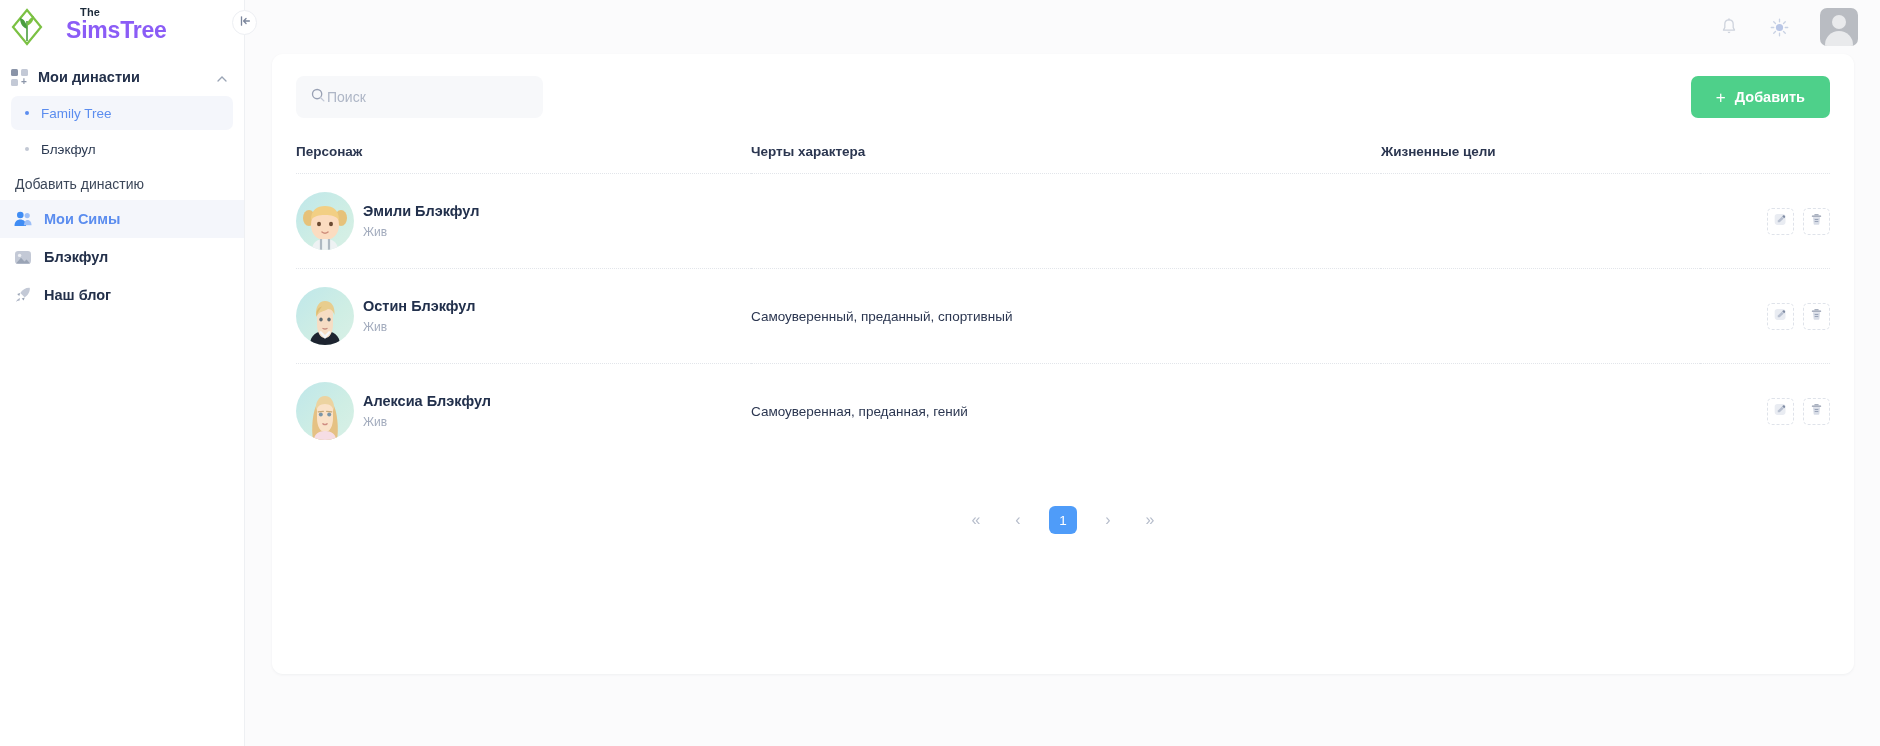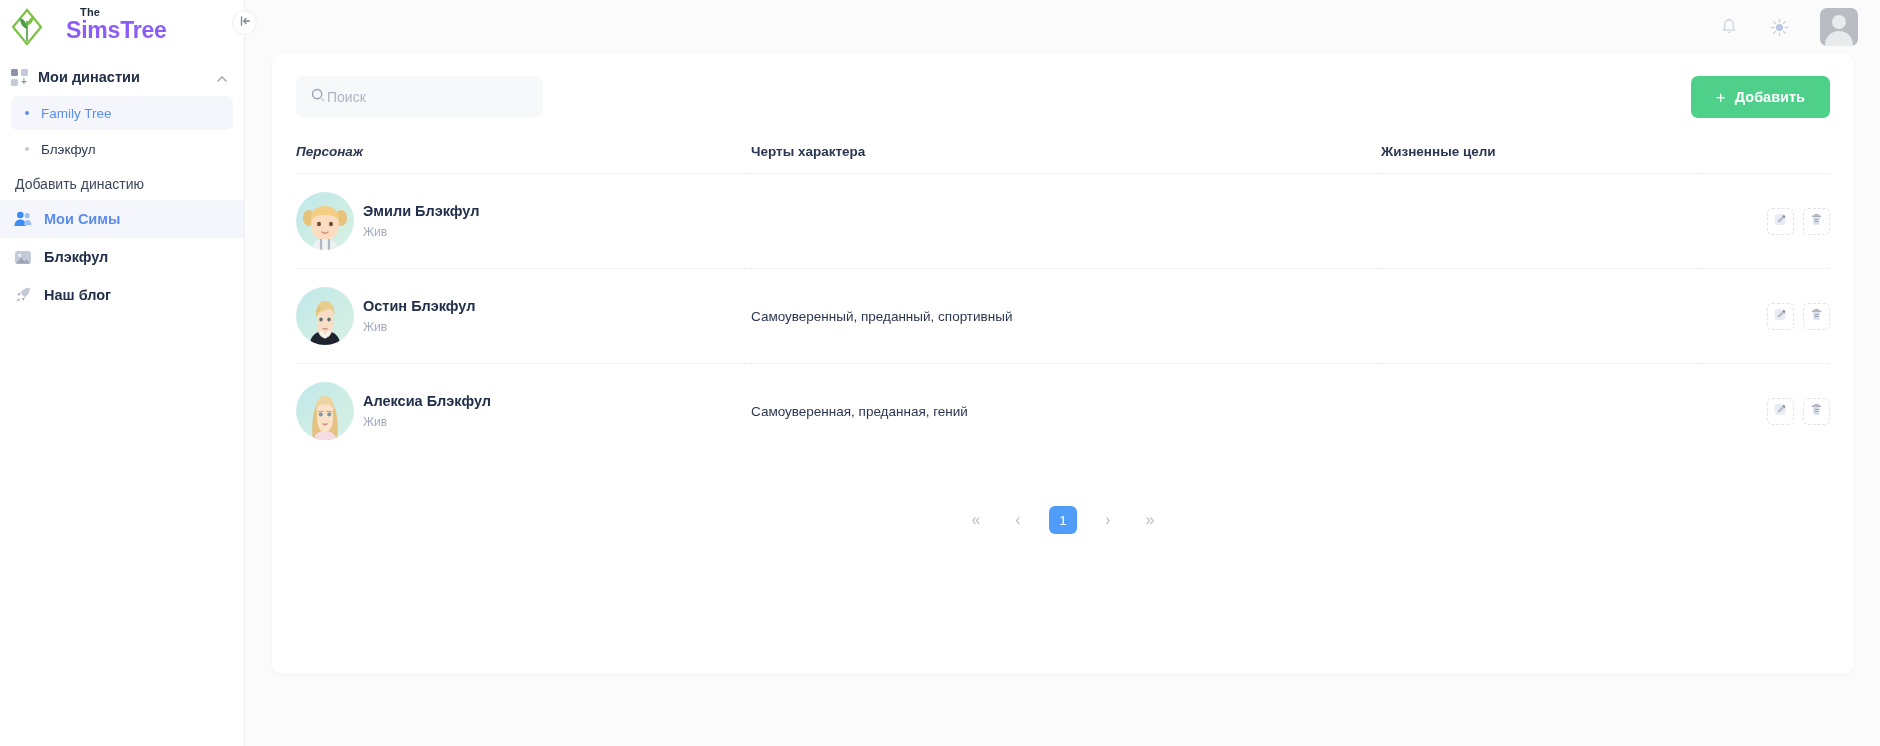--- a/index.html
+++ b/index.html
@@ -256,21 +256,21 @@
   }
 
   table.sims { width: 100%; border-collapse: collapse; margin-top: 16px; }
   table.sims th {
     text-align: left;
     font-size: 13.5px;
     font-weight: 700;
     color: #2b3650;
     padding: 10px 0 14px 0;
   }
-  th.c1 { width: 455px; font-style: italic; }
+  th.c1 { width: 455px; }
   th.c2 { width: 630px; }
   th.c3 { width: auto; }
   th.c4 { width: 130px; }
 
   table.sims td {
     border-top: 1px dotted #e2e5ea;
     padding: 18px 0;
     vertical-align: middle;
   }
   table.sims tr:first-child td { border-top: 1px dotted #e2e5ea; }

